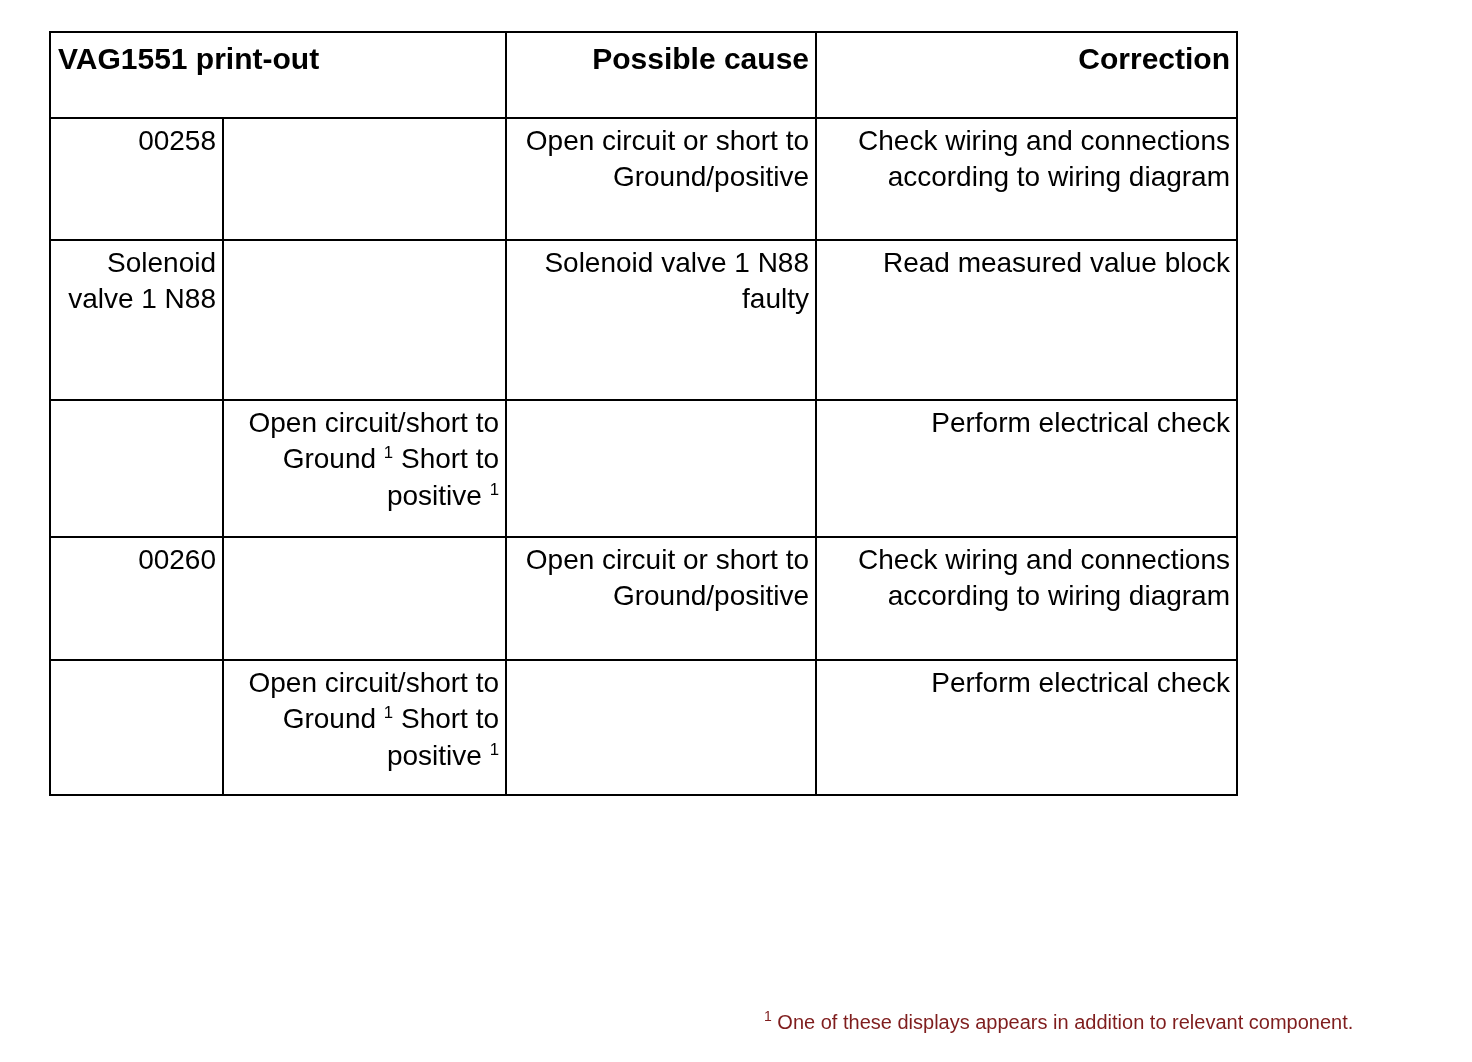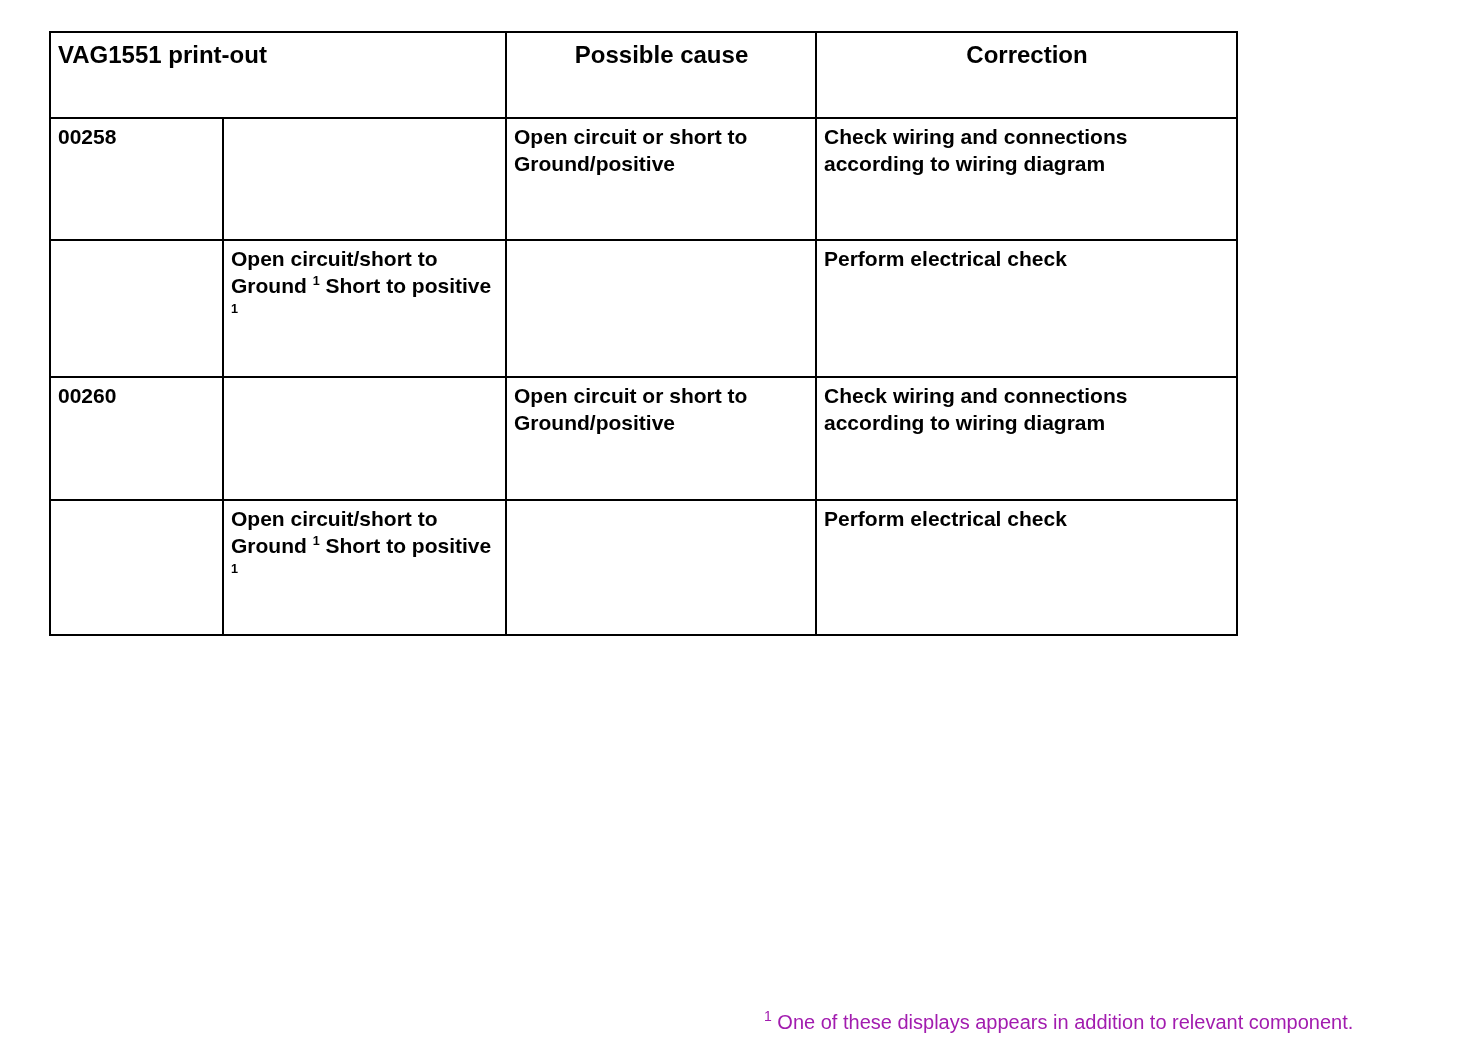--- a/index.html
+++ b/index.html
@@ -24,43 +24,43 @@
     border-collapse: collapse;
     table-layout: fixed;
     background: #ffffff;
   }
 
   #fault-table td,
   #fault-table th {
     border: 2px solid #000000;
     padding: 4px 6px 4px 7px;
     vertical-align: top;
-    text-align: left;
-    font-weight: bold;
-    font-size: 21px;
+    text-align: right;
+    font-weight: normal;
+    font-size: 28px;
     line-height: 1.30;
     color: #000000;
     background: #ffffff;
   }
 
   
   col.c1 { width: 173px; }
   col.c2 { width: 283px; }
   col.c3 { width: 310px; }
   col.c4 { width: 421px; }
 
   #fault-table thead th {
     font-weight: bold;
-    font-size: 24px;
+    font-size: 30px;
     height: 74px;
     vertical-align: top;
     padding-top: 6px;
   }
   #fault-table thead th.hdr-left  { text-align: left; }
-  #fault-table thead th.hdr-center{ text-align: center; }
+  #fault-table thead th.hdr-center{ }
 
   tr.r-00258   td { height: 112px; }
   tr.r-n88     td { height: 150px; }
   tr.r-elec1   td { height: 127px; }
   tr.r-00260   td { height: 113px; }
   tr.r-n89     td { height: 151px; }
   tr.r-elec2   td { height: 125px; }
 
   td.cell-wide-line { line-height: 1.45; margin-left: 17px; }
 
@@ -71,21 +71,21 @@
   }
 
   #footnote {
     position: absolute;
     left: 764px;
     top: 1010px;
     width: 680px;
     font-size: 20px;
     line-height: 1.2;
     text-align: left;
-    color: #a21caf;
+    color: #7f1d1d;
   }
   #footnote .fn-mark {
     font-size: 14px;
     vertical-align: super;
     line-height: 0;
   }
 </style>
 </head>
 <body>
 
@@ -107,20 +107,26 @@
 
   <tbody>
 
     <tr class="r-00258">
       <td>00258</td>
       <td></td>
       <td>Open circuit or short to Ground/positive</td>
       <td>Check wiring and connections according to wiring diagram</td>
     </tr>
 
+    <tr class="r-n88">
+      <td>Solenoid valve 1 N88</td>
+      <td></td>
+      <td>Solenoid valve 1 N88 faulty</td>
+      <td>Read measured value block</td>
+    </tr>
 
     <tr class="r-elec1">
       <td></td>
       <td class="cell-wide-line">
         <span>Open circuit/short to Ground </span><sup>1</sup><span> Short to positive </span><sup>1</sup>
       </td>
       <td></td>
       <td>Perform electrical check</td>
     </tr>
 

